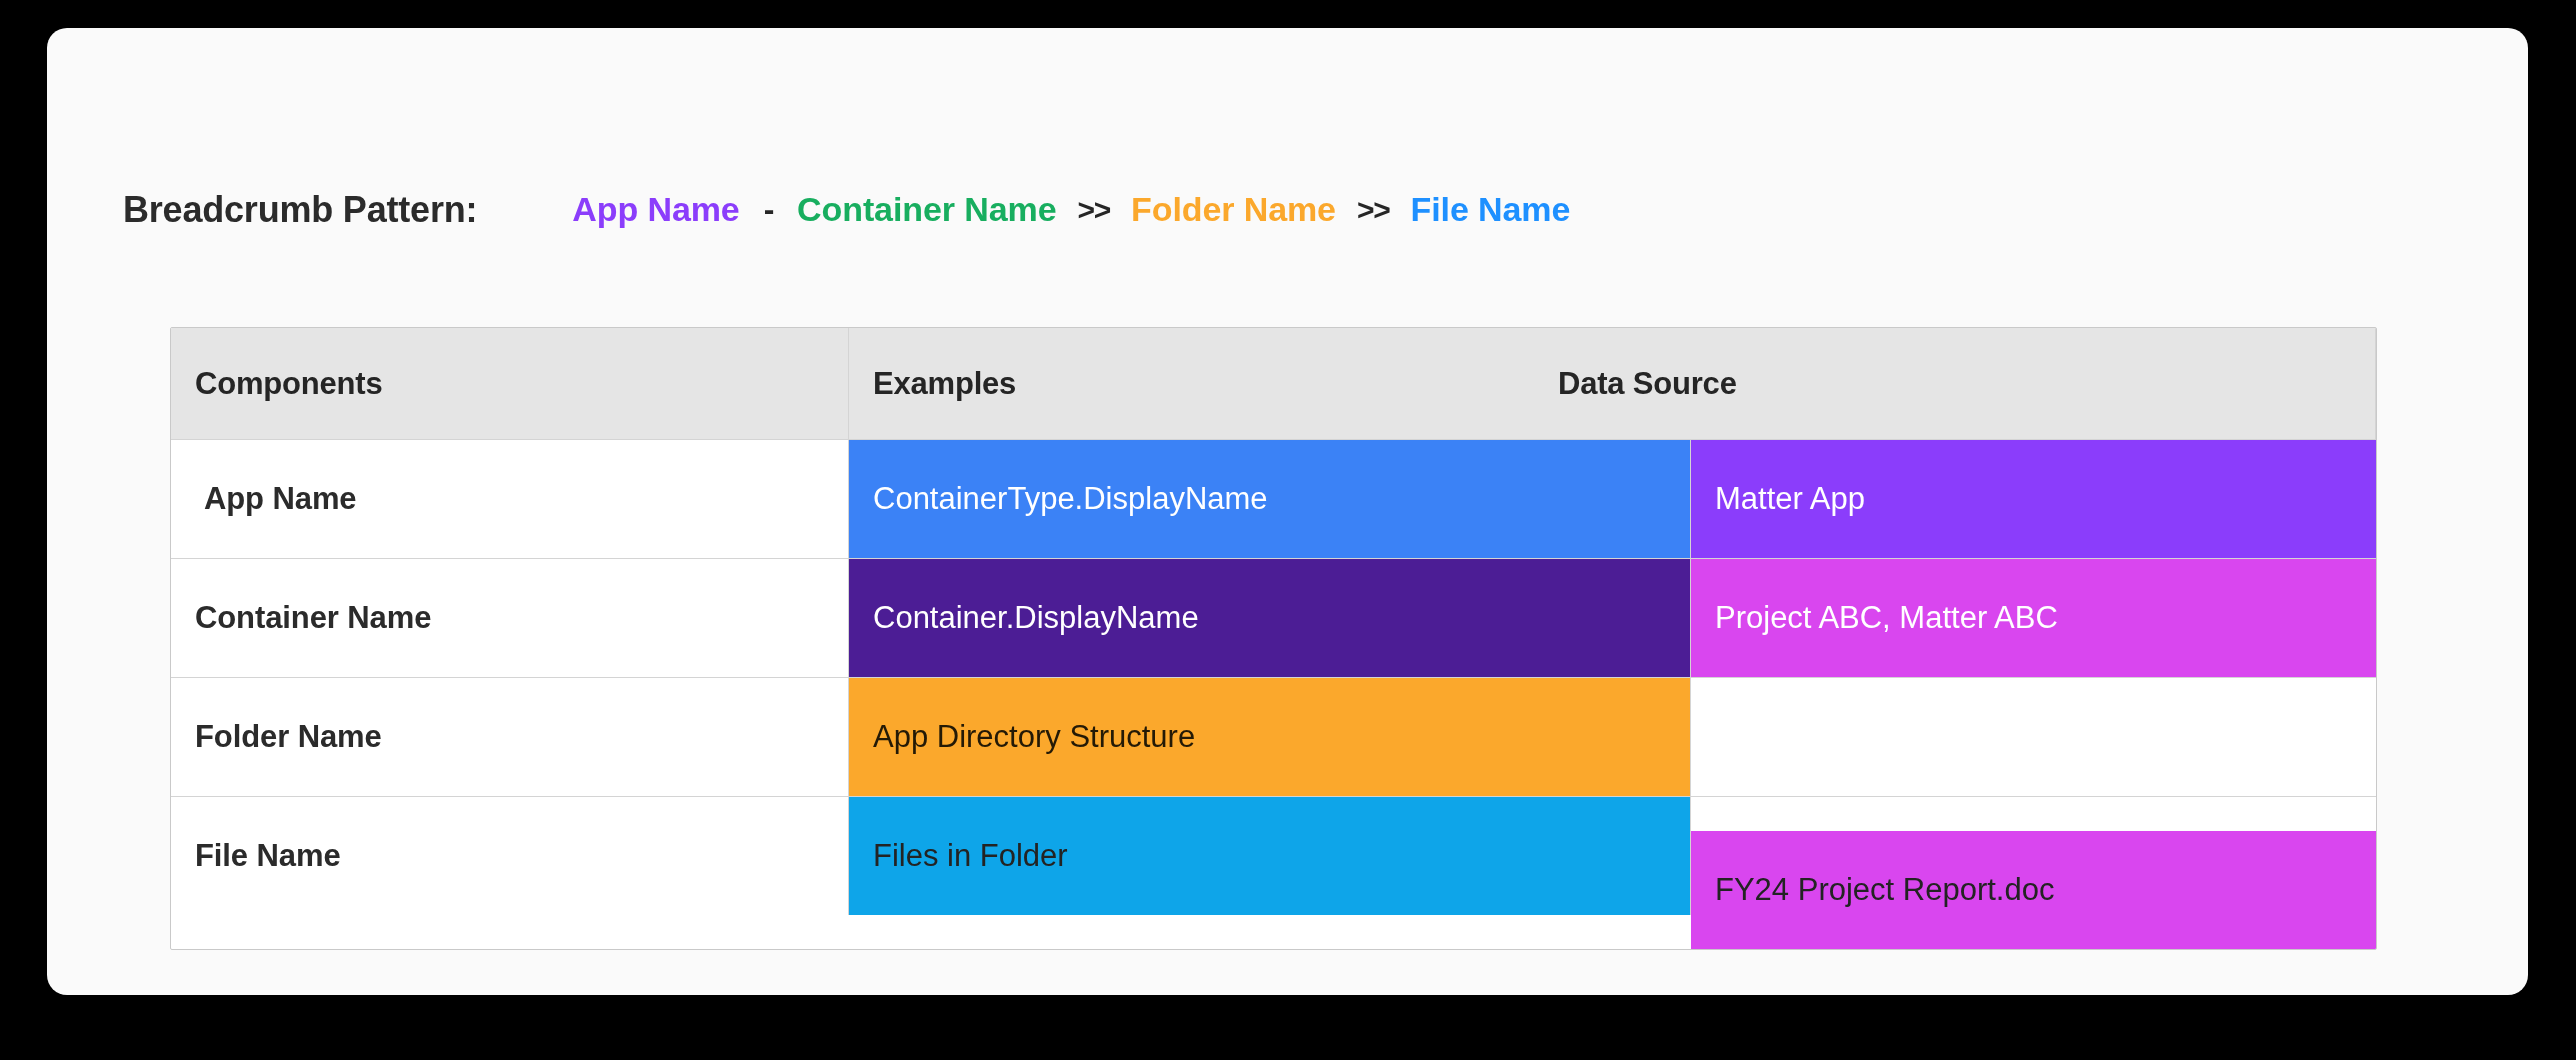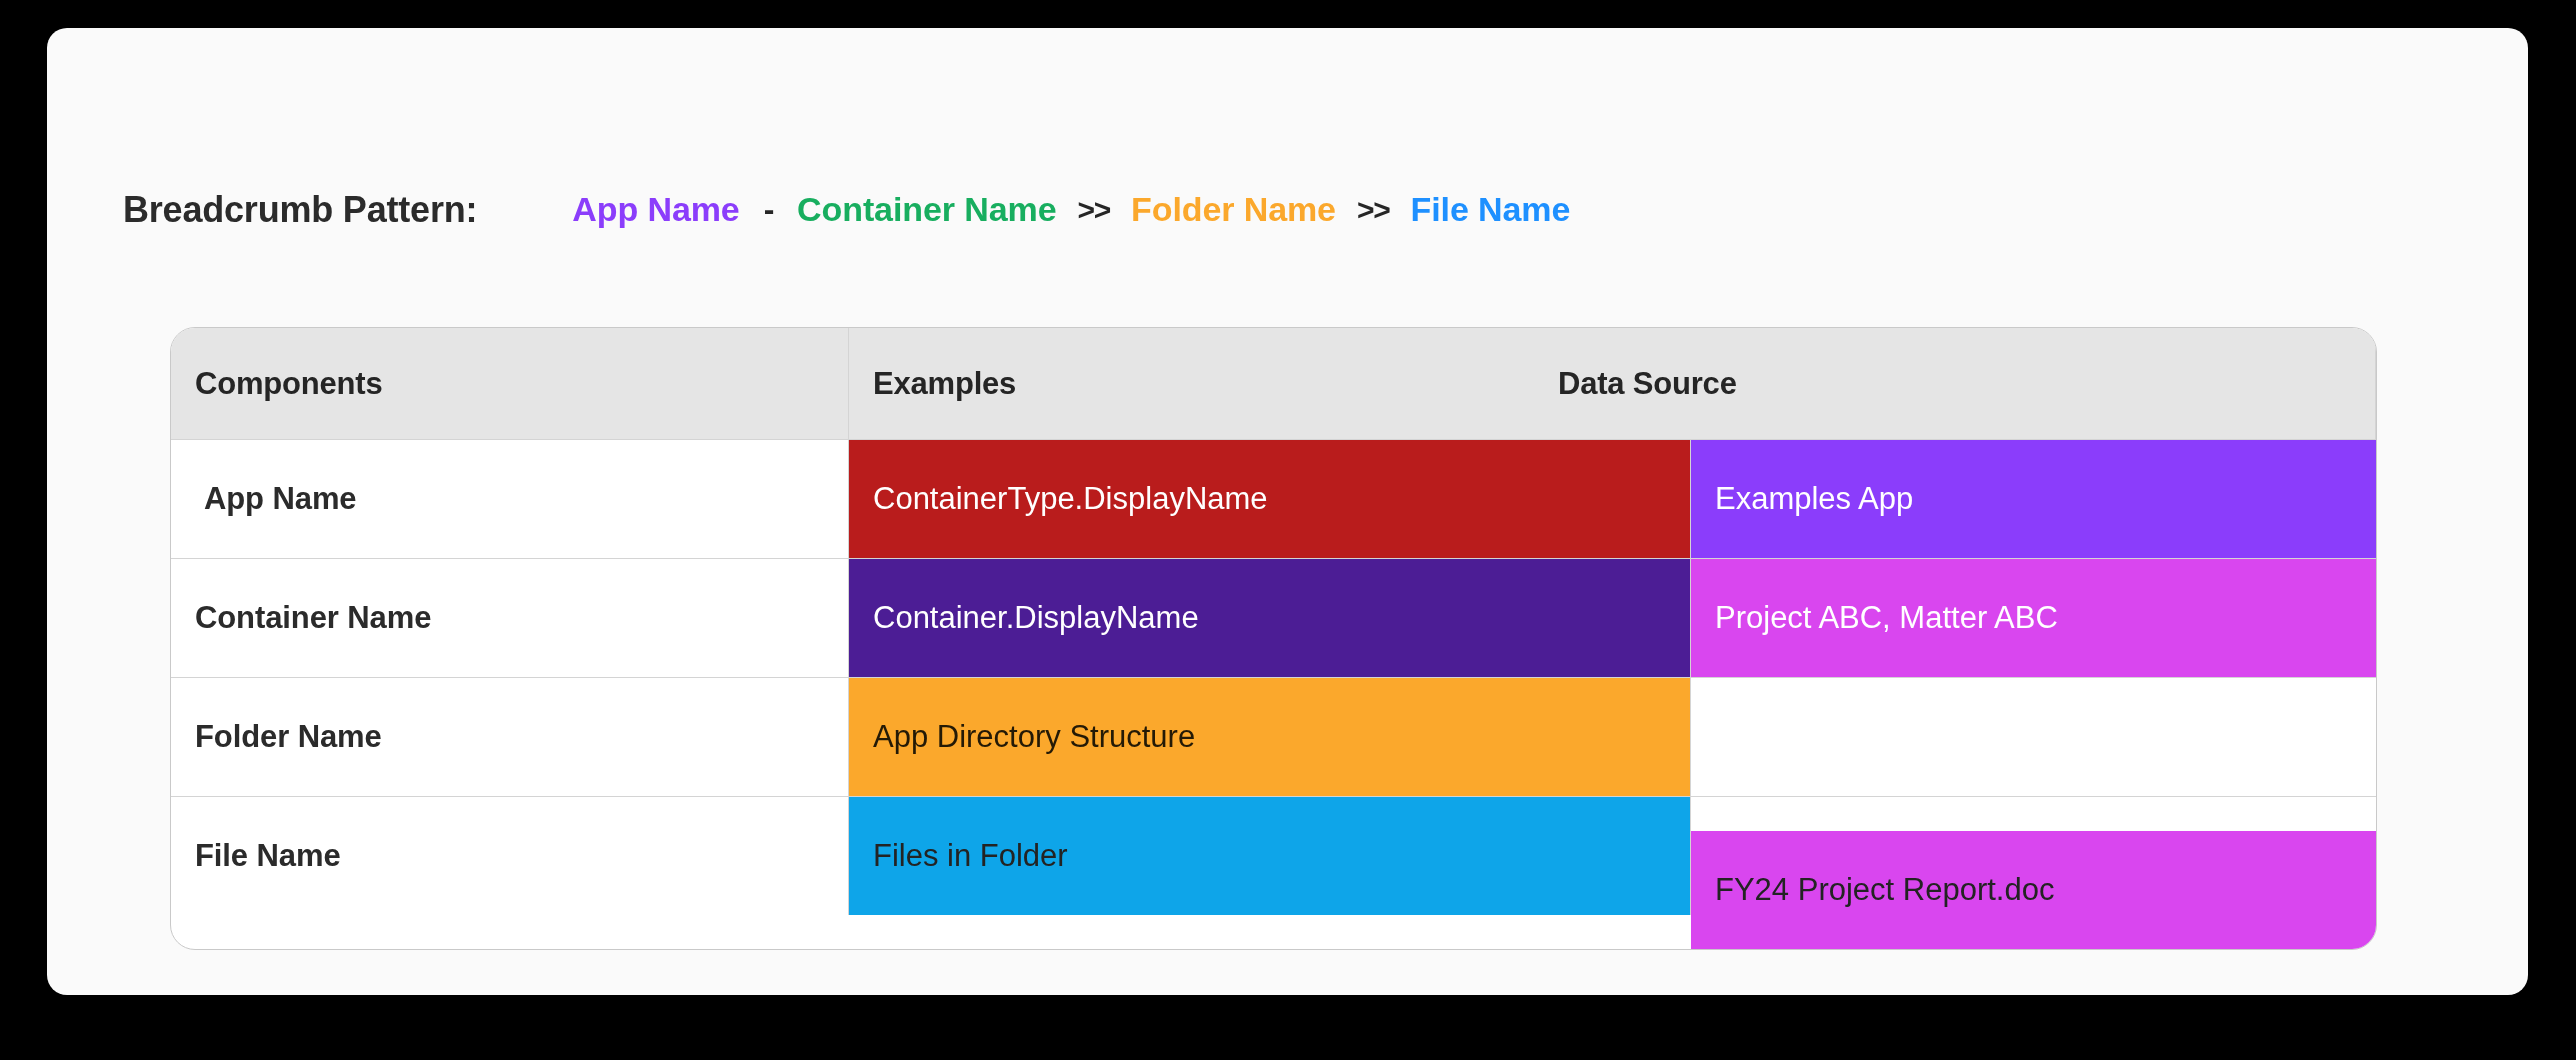--- a/index.html
+++ b/index.html
@@ -51,21 +51,21 @@
     letter-spacing:-1.2px;
   }
   .crumb-sep.dash { padding:0 24px; font-size:32px; }
 
   
   .table {
     position:absolute;
     left:123px; top:299px;
     width:2207px;
     border:0.6px solid #C9C9C9;
-    border-radius:25px;
+    border-radius:2px;
     overflow:hidden;
     background:#FFFFFF;
   }
   .trow {
     display:flex;
     width:100%;
   }
   .trow + .trow { border-top:0.6px solid #D4D4D4; }
   .cell {
     padding:0 24px;
@@ -117,22 +117,22 @@
   <div class="table">
 
     <div class="trow header-row">
       <div class="cell c1">Components</div>
       <div class="cell c3">Examples</div>
       <div class="cell c2">Data Source</div>
     </div>
 
     <div class="trow body-row row-app">
       <div class="cell c1">App Name</div>
-      <div class="cell c2" id="r0c2" style="background: #b91c1c; color: rgb(255, 255, 255);">ContainerType.DisplayName</div>
-      <div class="cell c3" id="r0c3" style="background: rgb(139, 61, 251); color: rgb(255, 255, 255);">Examples App</div>
+      <div class="cell c2" id="r0c2" style="background: #3b82f6; color: rgb(255, 255, 255);">ContainerType.DisplayName</div>
+      <div class="cell c3" id="r0c3" style="background: rgb(139, 61, 251); color: rgb(255, 255, 255);">Matter App</div>
     </div>
 
     <div class="trow body-row">
       <div class="cell c1">Container Name</div>
       <div class="cell c2" id="r1c2" style="background: #4c1d95; color: rgb(255, 255, 255);">Container.DisplayName</div>
       <div class="cell c3" id="r1c3" style="background: #d946ef; color: rgb(255, 255, 255);">Project ABC, Matter ABC</div>
     </div>
 
     <div class="trow body-row">
       <div class="cell c1">Folder Name</div>

